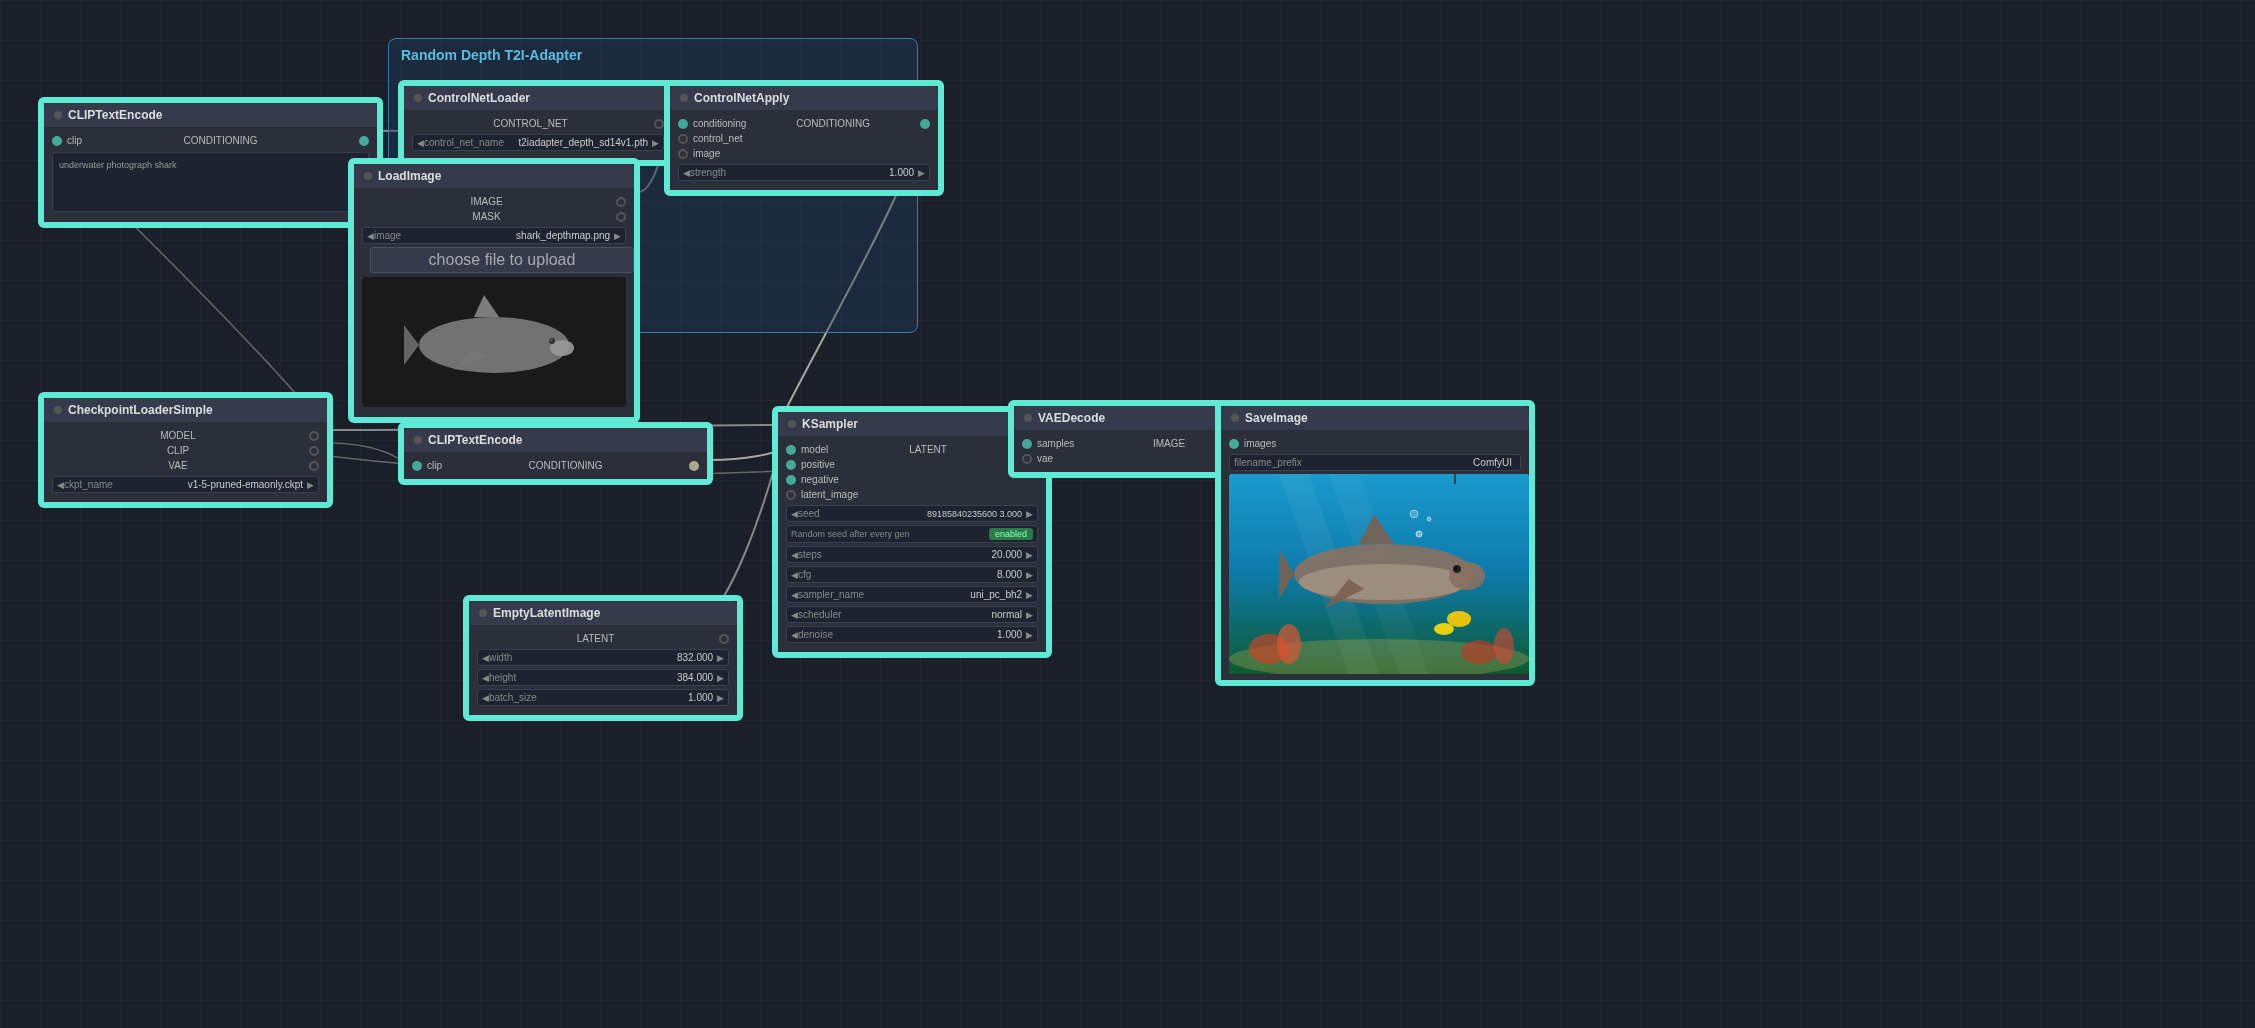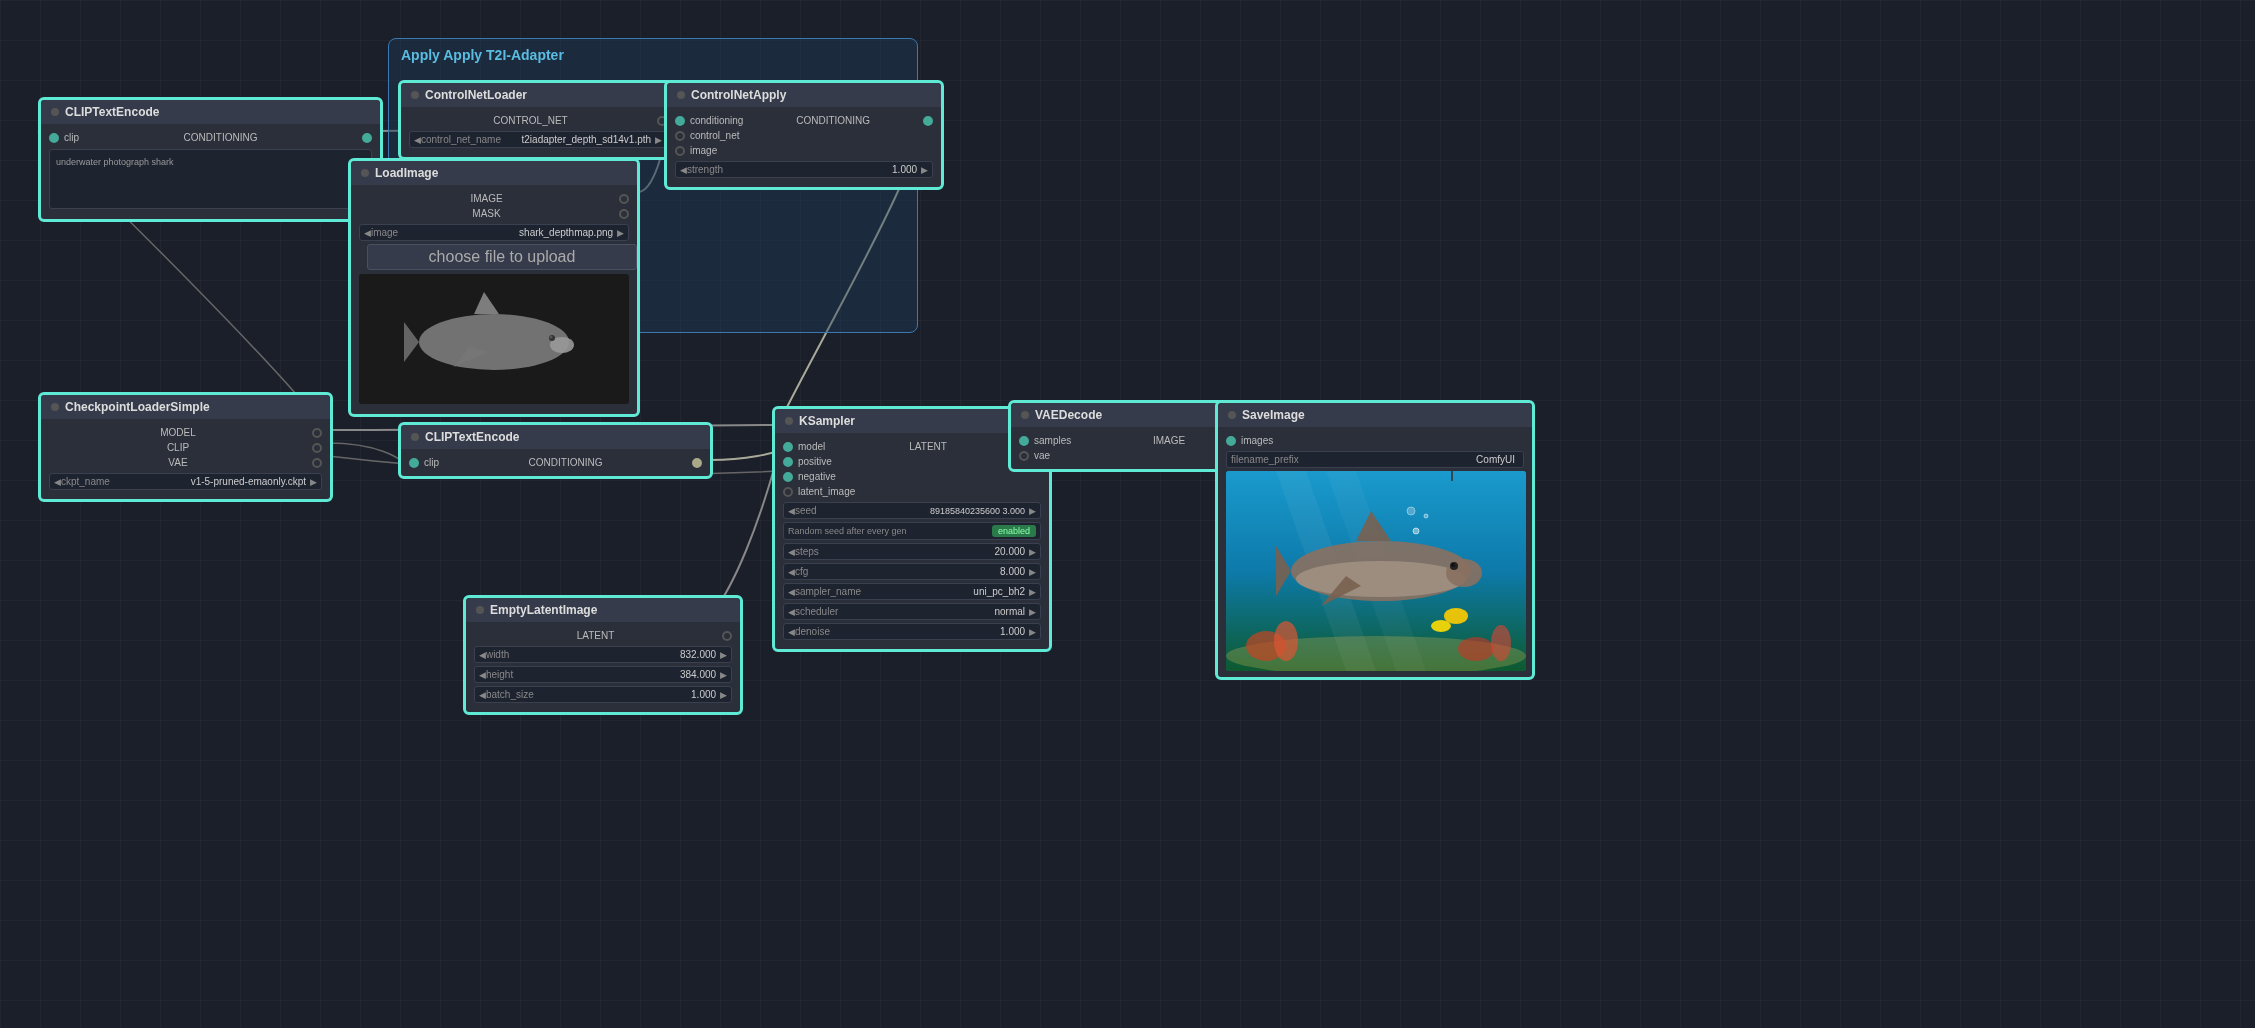--- a/index.html
+++ b/index.html
@@ -21,21 +21,21 @@
       background-image:
         linear-gradient(rgba(255,255,255,0.03) 1px, transparent 1px),
         linear-gradient(90deg, rgba(255,255,255,0.03) 1px, transparent 1px);
       background-size: 40px 40px;
     }
 
     
     .node {
       position: absolute;
       background: #2a2f3a;
-      border: 3px solid #5eead4;
+      border: 6px solid #5eead4;
       border-radius: 6px;
       min-width: 280px;
     }
 
     .node-header {
       background: #353b4a;
       border-radius: 5px 5px 0 0;
       padding: 5px 10px;
       font-size: 12px;
       font-weight: 600;
@@ -221,21 +221,21 @@
   <path d="M 710 460 C 750 460, 775 452, 775 452" stroke="#aa9" stroke-width="2" fill="none"></path>
 
   <path d="M 680 635 C 730 635, 775 465, 775 465" stroke="#888" stroke-width="2" fill="none"></path>
 
   <path d="M 990 425 C 1005 425, 1012 425, 1012 425" stroke="#888" stroke-width="2" fill="none"></path>
 
   <path d="M 1202 425 C 1212 425, 1218 425, 1218 425" stroke="#888" stroke-width="2" fill="none"></path>
 </svg>
 
 <div style="position:absolute; left:388px; top:38px; width:530px; height:295px; background:rgba(30,60,90,0.4); border:1px solid #3a7ab0; border-radius:8px;">
-  <div style="padding:8px 12px; color:#5abce0; font-size:14px; font-weight:700;">Apply Apply T2I-Adapter</div>
+  <div style="padding:8px 12px; color:#5abce0; font-size:14px; font-weight:700;">Random Depth T2I-Adapter</div>
 </div>
 
 <div class="node" style="left:38px; top:97px; width:345px;">
   <div class="node-header">
     <span class="node-dot"></span>
     <span>CLIPTextEncode</span>
   </div>
   <div class="node-body">
 
     <div class="socket-row">

